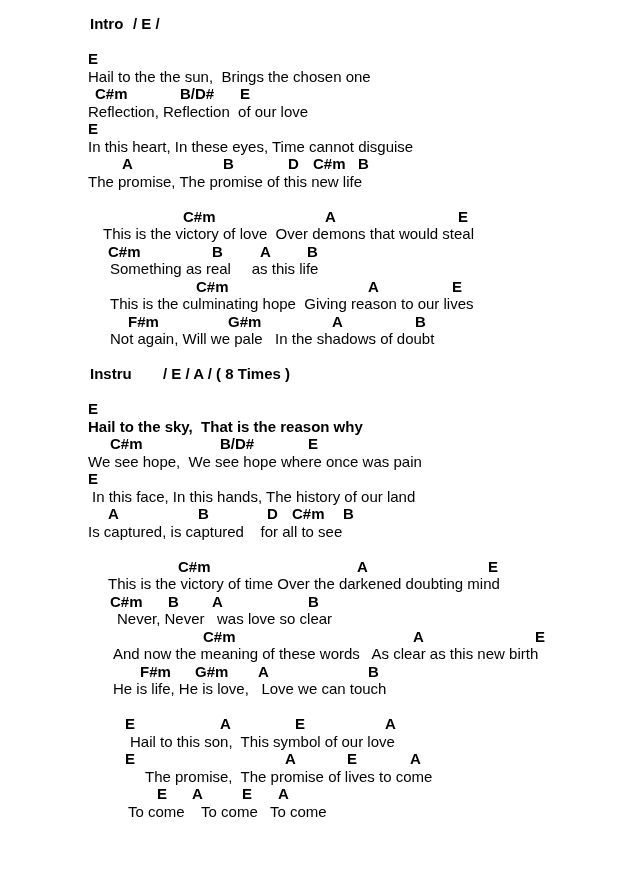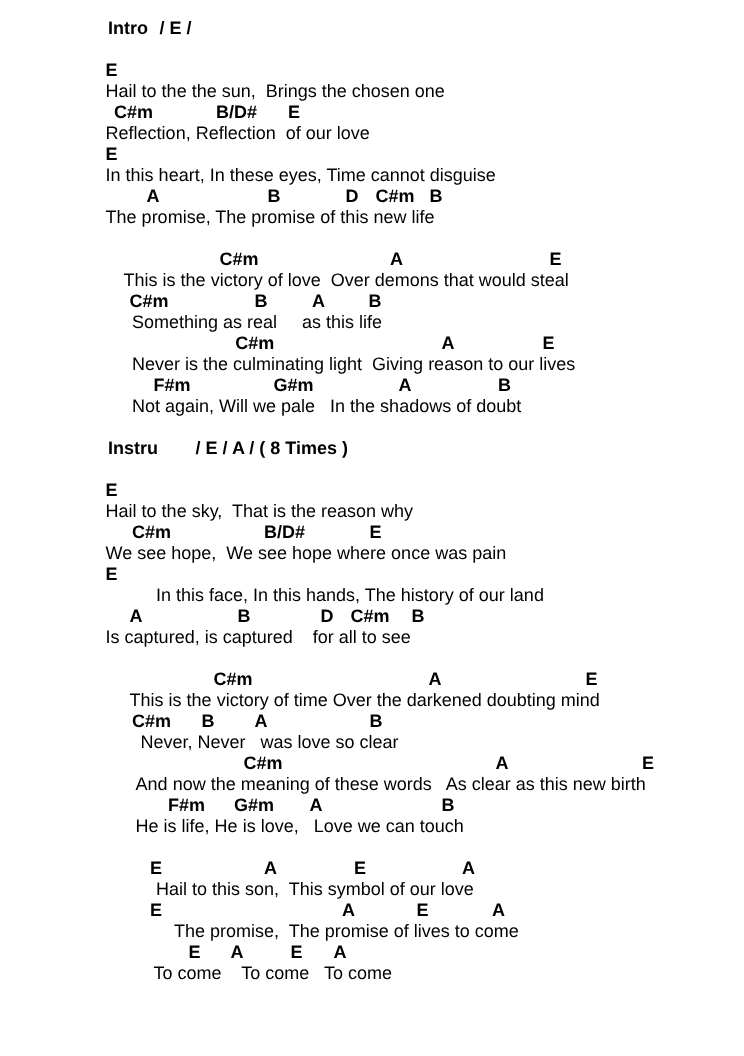--- a/index.html
+++ b/index.html
@@ -55,34 +55,34 @@
       <div class="line lyric"><span style="left: 88px;">In this heart, In these eyes, Time cannot disguise</span></div>
       <div class="line chords"><span style="left: 122px;">A</span><span style="left: 223px;">B</span><span style="left: 288px;">D</span><span style="left: 313px;">C#m</span><span style="left: 358px;">B</span></div>
       <div class="line lyric"><span style="left: 88px;">The promise, The promise of this new life</span></div>
     </div>
     <div class="section">
       <div class="line chords"><span style="left: 183px;">C#m</span><span style="left: 325px;">A</span><span style="left: 458px;">E</span></div>
       <div class="line lyric"><span style="left: 103px;">This is the victory of love  Over demons that would steal</span></div>
       <div class="line chords"><span style="left: 108px;">C#m</span><span style="left: 212px;">B</span><span style="left: 260px;">A</span><span style="left: 307px;">B</span></div>
       <div class="line lyric"><span style="left: 110px;">Something as real     as this life</span></div>
       <div class="line chords"><span style="left: 196px;">C#m</span><span style="left: 368px;">A</span><span style="left: 452px;">E</span></div>
-      <div class="line lyric"><span style="left: 110px;">Never is the culminating light  Giving reason to our lives</span></div>
+      <div class="line lyric"><span style="left: 110px;">This is the culminating hope  Giving reason to our lives</span></div>
       <div class="line chords"><span style="left: 128px;">F#m</span><span style="left: 228px;">G#m</span><span style="left: 332px;">A</span><span style="left: 415px;">B</span></div>
       <div class="line lyric"><span style="left: 110px;">Not again, Will we pale   In the shadows of doubt</span></div>
     </div>
     <div class="section">
       <div class="line header"><span style="left: 90px;">Instru</span><span style="left: 163px;">/ E / A / ( 8 Times )</span></div>
     </div>
     <div class="section">
       <div class="line chords"><span style="left: 88px;">E</span></div>
-      <div class="line lyric"><span style="left: 88px;">Hail to the sky,  That is the reason why</span></div>
+      <div class="line lyric"><span style="left: 88px; font-weight: bold;">Hail to the sky,  That is the reason why</span></div>
       <div class="line chords"><span style="left: 110px;">C#m</span><span style="left: 220px;">B/D#</span><span style="left: 308px;">E</span></div>
       <div class="line lyric"><span style="left: 88px;">We see hope,  We see hope where once was pain</span></div>
       <div class="line chords"><span style="left: 88px;">E</span></div>
-      <div class="line lyric"><span style="left: 92px; margin-left: 38px;">In this face, In this hands, The history of our land</span></div>
+      <div class="line lyric"><span style="left: 92px;">In this face, In this hands, The history of our land</span></div>
       <div class="line chords"><span style="left: 108px;">A</span><span style="left: 198px;">B</span><span style="left: 267px;">D</span><span style="left: 292px;">C#m</span><span style="left: 343px;">B</span></div>
       <div class="line lyric"><span style="left: 88px;">Is captured, is captured    for all to see</span></div>
     </div>
     <div class="section">
       <div class="line chords"><span style="left: 178px;">C#m</span><span style="left: 357px;">A</span><span style="left: 488px;">E</span></div>
       <div class="line lyric"><span style="left: 108px;">This is the victory of time Over the darkened doubting mind</span></div>
       <div class="line chords"><span style="left: 110px;">C#m</span><span style="left: 168px;">B</span><span style="left: 212px;">A</span><span style="left: 308px;">B</span></div>
       <div class="line lyric"><span style="left: 117px;">Never, Never   was love so clear</span></div>
       <div class="line chords"><span style="left: 203px;">C#m</span><span style="left: 413px;">A</span><span style="left: 535px;">E</span></div>
       <div class="line lyric"><span style="left: 113px;">And now the meaning of these words   As clear as this new birth</span></div>

